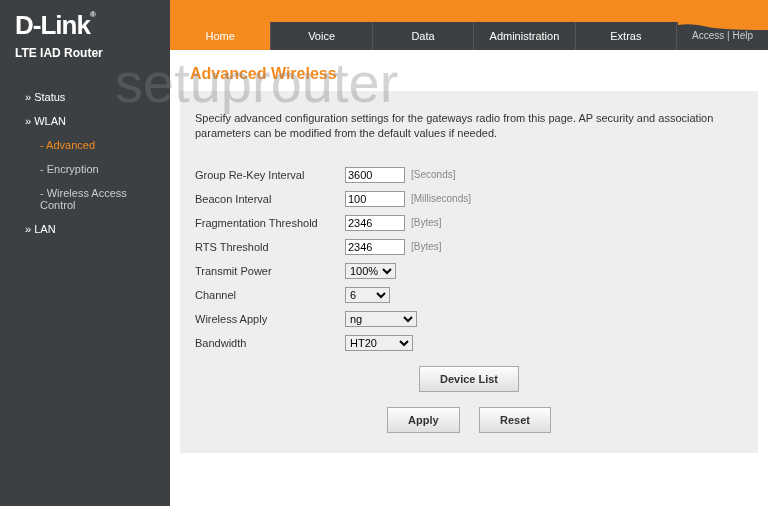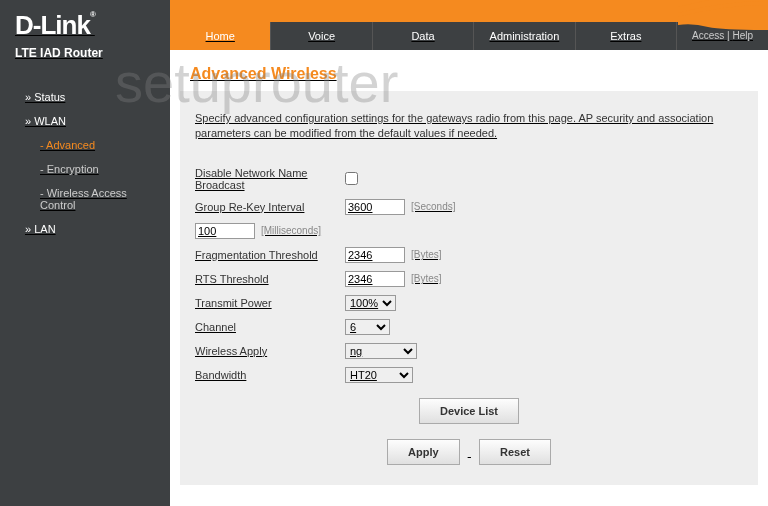--- a/index.html
+++ b/index.html
@@ -1,17 +1,17 @@
 <!DOCTYPE html>
 <html><head>
 <meta charset="utf-8">
 <style>
 * { margin: 0; padding: 0; box-sizing: border-box; }
 body { font-family: Arial, sans-serif; font-size: 12px; background: #fff; width: 768px; height: 506px; overflow: hidden; }
-.container { display: flex; height: 506px; background: #ef4444; text-decoration: underline; }
+.container { display: flex; height: 506px; background: #ef4444; }
 .sidebar { width: 170px; background: #3d4042; flex-shrink: 0; }
 .logo-area { padding: 10px 15px 5px; }
 .logo { color: #fff; font-size: 26px; font-weight: bold; font-family: Arial, sans-serif; letter-spacing: -1px; }
 .logo sup { font-size: 8px; vertical-align: top; }
 .product { color: #fff; font-size: 12px; font-weight: bold; padding: 0 15px 15px; }
 .nav { padding: 10px 0; }
 .nav-item { color: #fff; font-size: 11px; padding: 6px 25px; cursor: pointer; }
 .nav-item.sub { padding-left: 40px; color: #ccc; }
 .nav-item.active { color: #f58a1f; }
 .main { flex: 1; display: flex; flex-direction: column; background: #3d4042; }
@@ -74,32 +74,29 @@
       <div class="top-links">
         <a>Access</a><span> | </span><a>Help</a>
       </div>
     </div>
 
     <div class="content">
       <div class="page-title">Advanced Wireless</div>
       <div class="panel">
         <div class="desc">Specify advanced configuration settings for the gateways radio from this page. AP security and association parameters can be modified from the default values if needed.</div>
 
-        <div class="form-row">
-          <div class="form-label">Disable Network Name Broadcast</div>
-          <input type="checkbox" class="checkbox" style="">
-        </div>
 
         <div class="form-row">
           <div class="form-label">Group Re-Key Interval</div>
           <input class="form-input" value="3600" style="">
           <span class="unit">[Seconds]</span>
         </div>
 
         <div class="form-row">
+          <div class="form-label">Beacon Interval</div>
           <input class="form-input" value="100" style="">
           <span class="unit">[Milliseconds]</span>
         </div>
 
         <div class="form-row">
           <div class="form-label">Fragmentation Threshold</div>
           <input class="form-input" value="2346" style="">
           <span class="unit">[Bytes]</span>
         </div>
 

